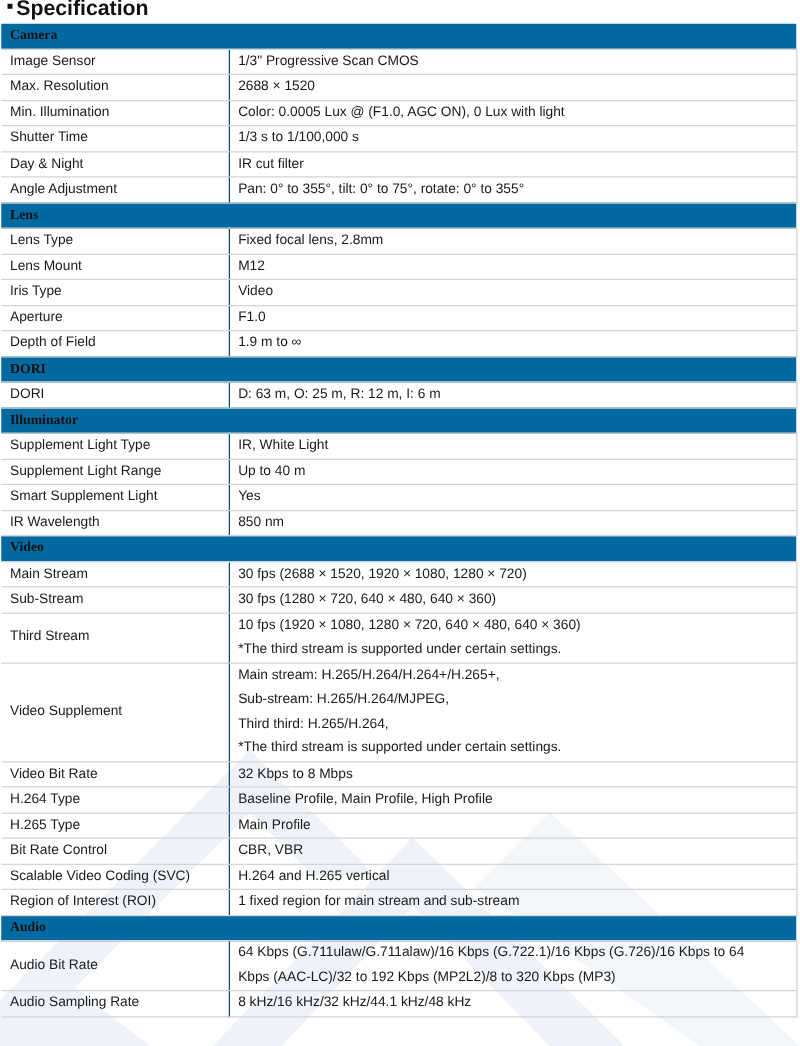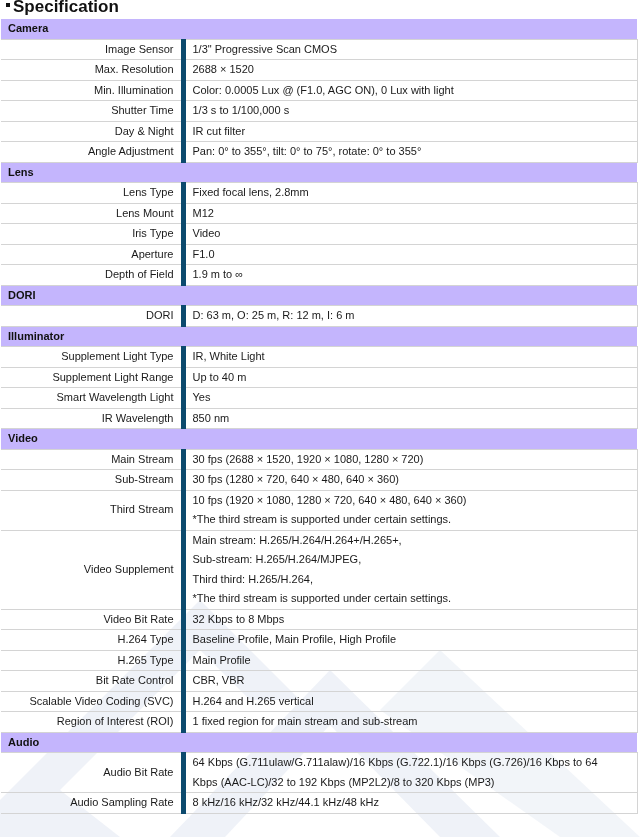--- a/index.html
+++ b/index.html
@@ -29,24 +29,24 @@
   table.spec col.c1 { width: 182px; }
   table.spec col.c2 { width: 454px; }
   table.spec td {
     border-bottom: 1px solid #d4d4d4;
     padding: 0 7px;
     line-height: 19.5px;
     vertical-align: middle;
     white-space: nowrap;
     background: transparent;
   }
-  table.spec td.k { border-right: 5px solid #0c4a6e; text-align: right; }
+  table.spec td.k { border-right: 1px solid #0c4a6e; }
   table.spec td.v { border-right: 1px solid #d4d4d4; }
   table.spec tr.section td {
-    background: #c4b5fd; font-weight: bold; color: #111;
+    background: #0369a1; font-weight: bold; color: #111; font-family: Liberation Serif, serif;
   }
   table.spec td .line { display: block; height: 19.5px; line-height: 19.5px; }
 </style>
 </head>
 <body>
 
 <div class="title">
   <span class="bullet"></span>
   <span>Specification</span>
 </div>
@@ -153,21 +153,21 @@
           <span class="line">IR, White Light</span>
         </td>
       </tr>
       <tr>
         <td class="k">Supplement Light Range</td>
         <td class="v">
           <span class="line">Up to 40 m</span>
         </td>
       </tr>
       <tr>
-        <td class="k">Smart Wavelength Light</td>
+        <td class="k">Smart Supplement Light</td>
         <td class="v">
           <span class="line">Yes</span>
         </td>
       </tr>
       <tr>
         <td class="k">IR Wavelength</td>
         <td class="v">
           <span class="line">850 nm</span>
         </td>
       </tr>

